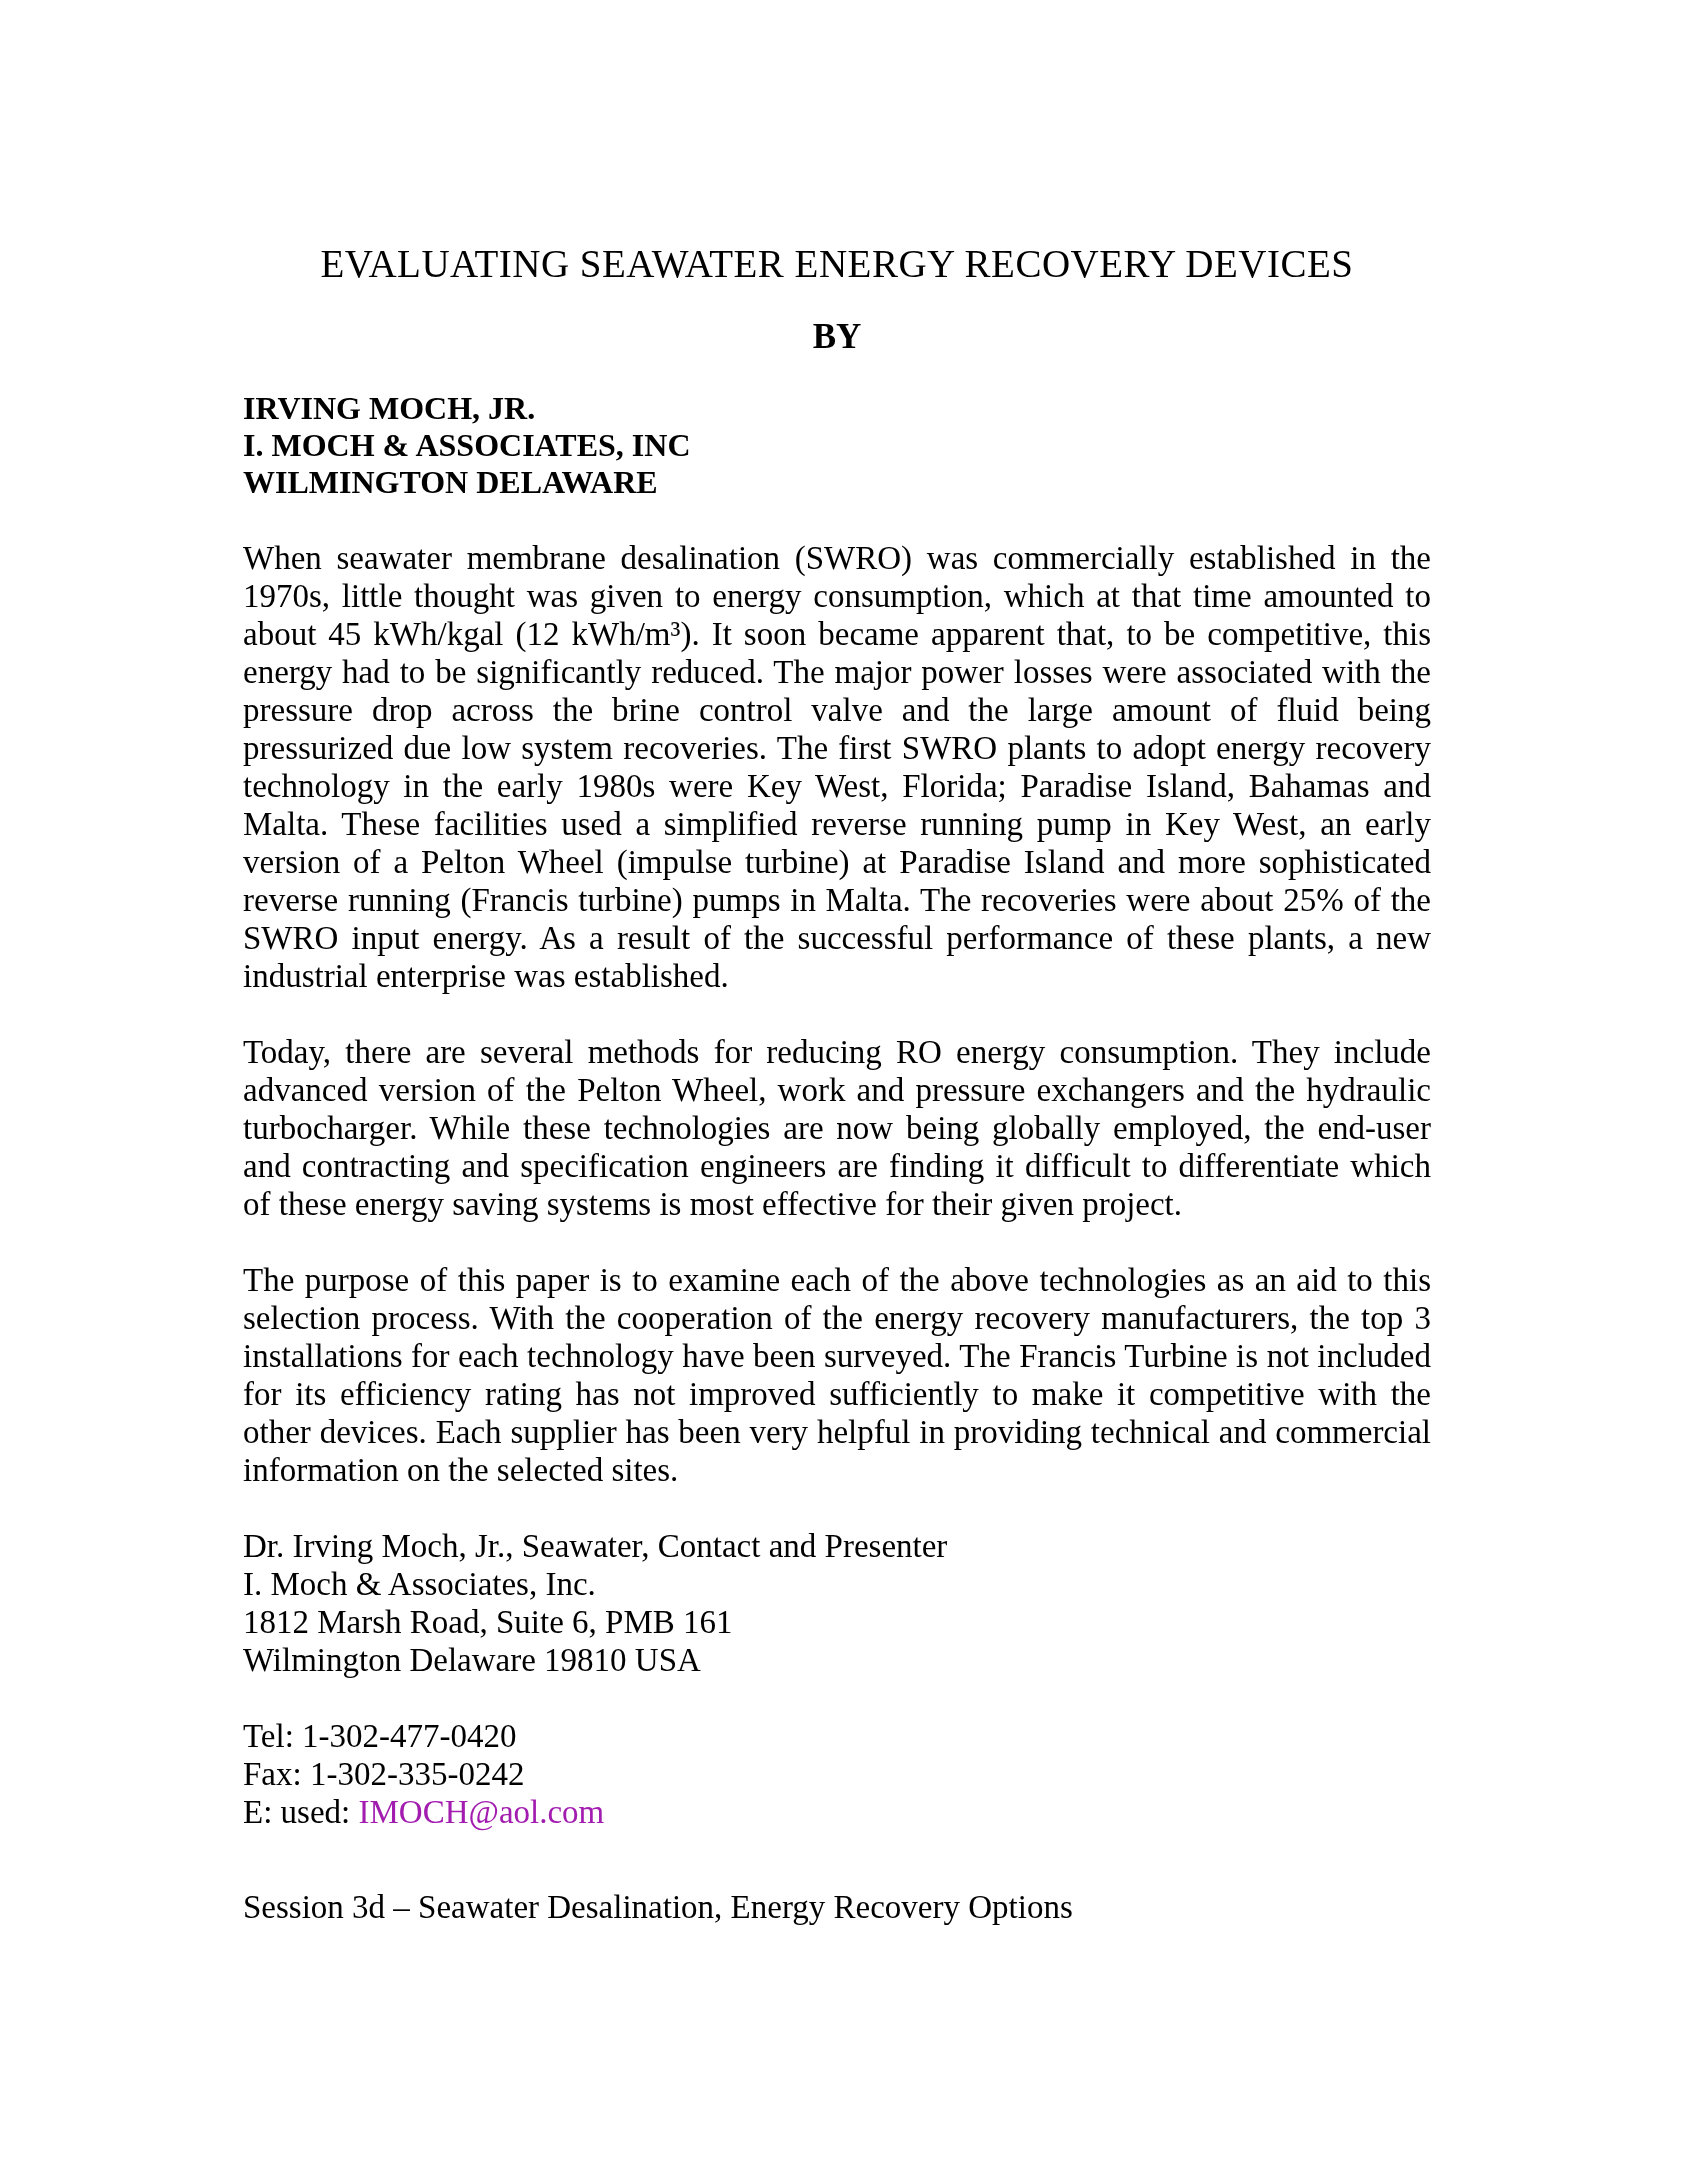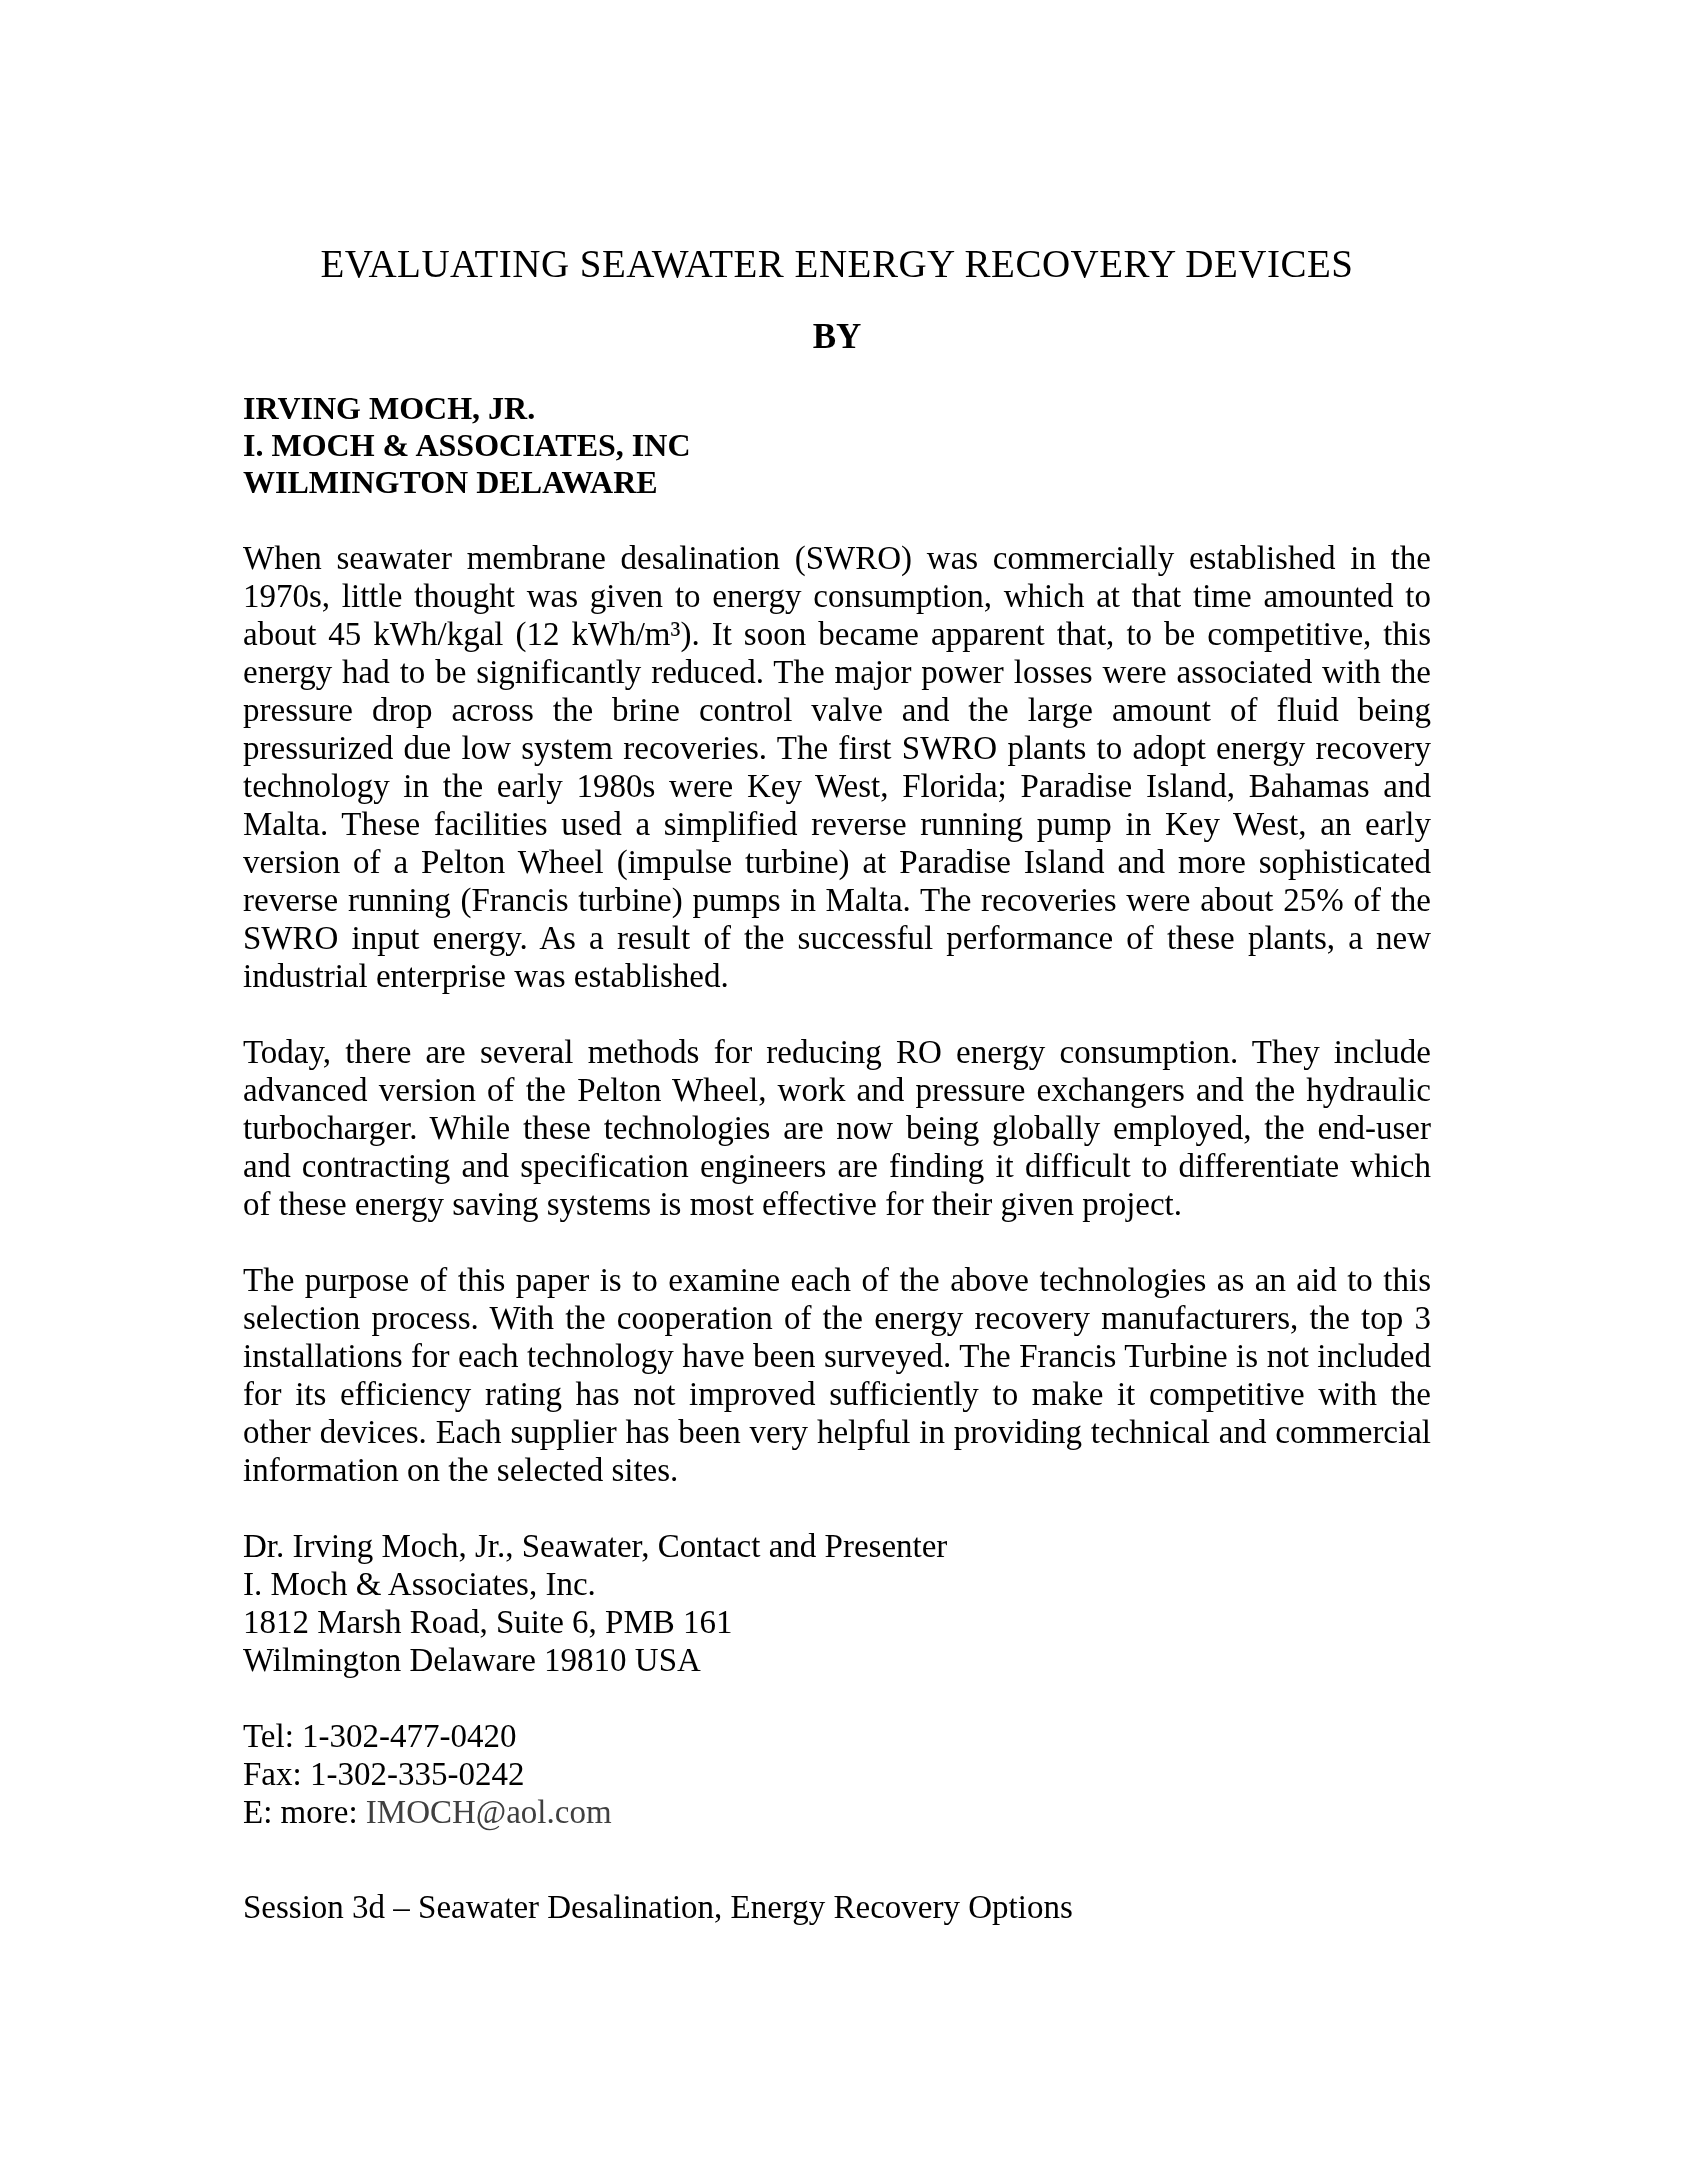--- a/index.html
+++ b/index.html
@@ -38,21 +38,21 @@
     font-weight: 700;
   }
   .para {
     margin: 38px 0 0 0;
     text-align: justify;
     text-justify: inter-word;
   }
   .block { margin-top: 38px; }
   .line { display: block; }
   .session-line { margin-top: 57px; }
-  .email-link { color: #404040; text-decoration: none; cursor: pointer; text-align: center; }
+  .email-link { color: #a21caf; text-decoration: none; cursor: pointer; text-align: center; }
 </style>
 </head>
 <body>
 
 <div class="page">
 
   <h1 class="title">EVALUATING SEAWATER ENERGY RECOVERY DEVICES</h1>
 
   <div class="byline">BY</div>
 
@@ -71,19 +71,19 @@
   <div class="block">
     <span class="line">Dr. Irving Moch, Jr., Seawater, Contact and Presenter</span>
     <span class="line">I. Moch &amp; Associates, Inc.</span>
     <span class="line">1812 Marsh Road, Suite 6, PMB 161</span>
     <span class="line">Wilmington Delaware 19810 USA</span>
   </div>
 
   <div class="block">
     <span class="line">Tel: 1-302-477-0420</span>
     <span class="line">Fax: 1-302-335-0242</span>
-    <span class="line"><span>E: more: </span><a class="email-link">IMOCH@aol.com</a></span>
+    <span class="line"><span>E: used: </span><a class="email-link">IMOCH@aol.com</a></span>
   </div>
 
   <p class="session-line">Session 3d – Seawater Desalination, Energy Recovery Options</p>
 
 </div>
 
 
 </body></html>

